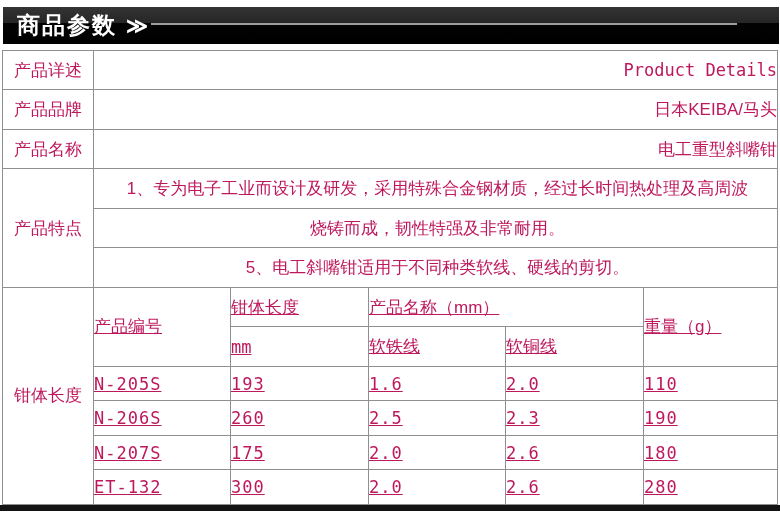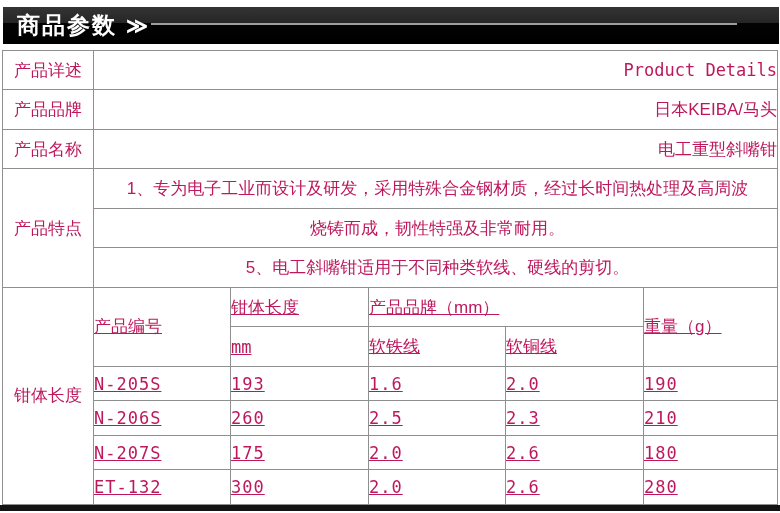--- a/index.html
+++ b/index.html
@@ -127,42 +127,42 @@
         <td class="feature-cell" colspan="5">烧铸而成，韧性特强及非常耐用。</td>
       </tr>
       <tr>
         <td class="feature-cell" colspan="5">5、电工斜嘴钳适用于不同种类软线、硬线的剪切。</td>
       </tr>
 
       <tr>
         <td class="label-cell" rowspan="6">钳体长度</td>
         <td class="center" rowspan="2">产品编号</td>
         <td class="center">钳体长度</td>
-        <td class="center" colspan="2">产品品牌（mm）</td>
+        <td class="center" colspan="2">产品名称（mm）</td>
         <td class="center" rowspan="2">重量（g）</td>
       </tr>
       <tr>
         <td class="center mono">mm</td>
         <td class="center">软铁线</td>
         <td class="center">软铜线</td>
       </tr>
 
       <tr>
         <td class="center num">N-205S</td>
         <td class="center num">193</td>
         <td class="center num">1.6</td>
         <td class="center num">2.0</td>
-        <td class="center num">190</td>
+        <td class="center num">110</td>
       </tr>
       <tr>
         <td class="center num">N-206S</td>
         <td class="center num">260</td>
         <td class="center num">2.5</td>
         <td class="center num">2.3</td>
-        <td class="center num">210</td>
+        <td class="center num">190</td>
       </tr>
       <tr>
         <td class="center num">N-207S</td>
         <td class="center num">175</td>
         <td class="center num">2.0</td>
         <td class="center num">2.6</td>
         <td class="center num">180</td>
       </tr>
       <tr>
         <td class="center num">ET-132</td>

